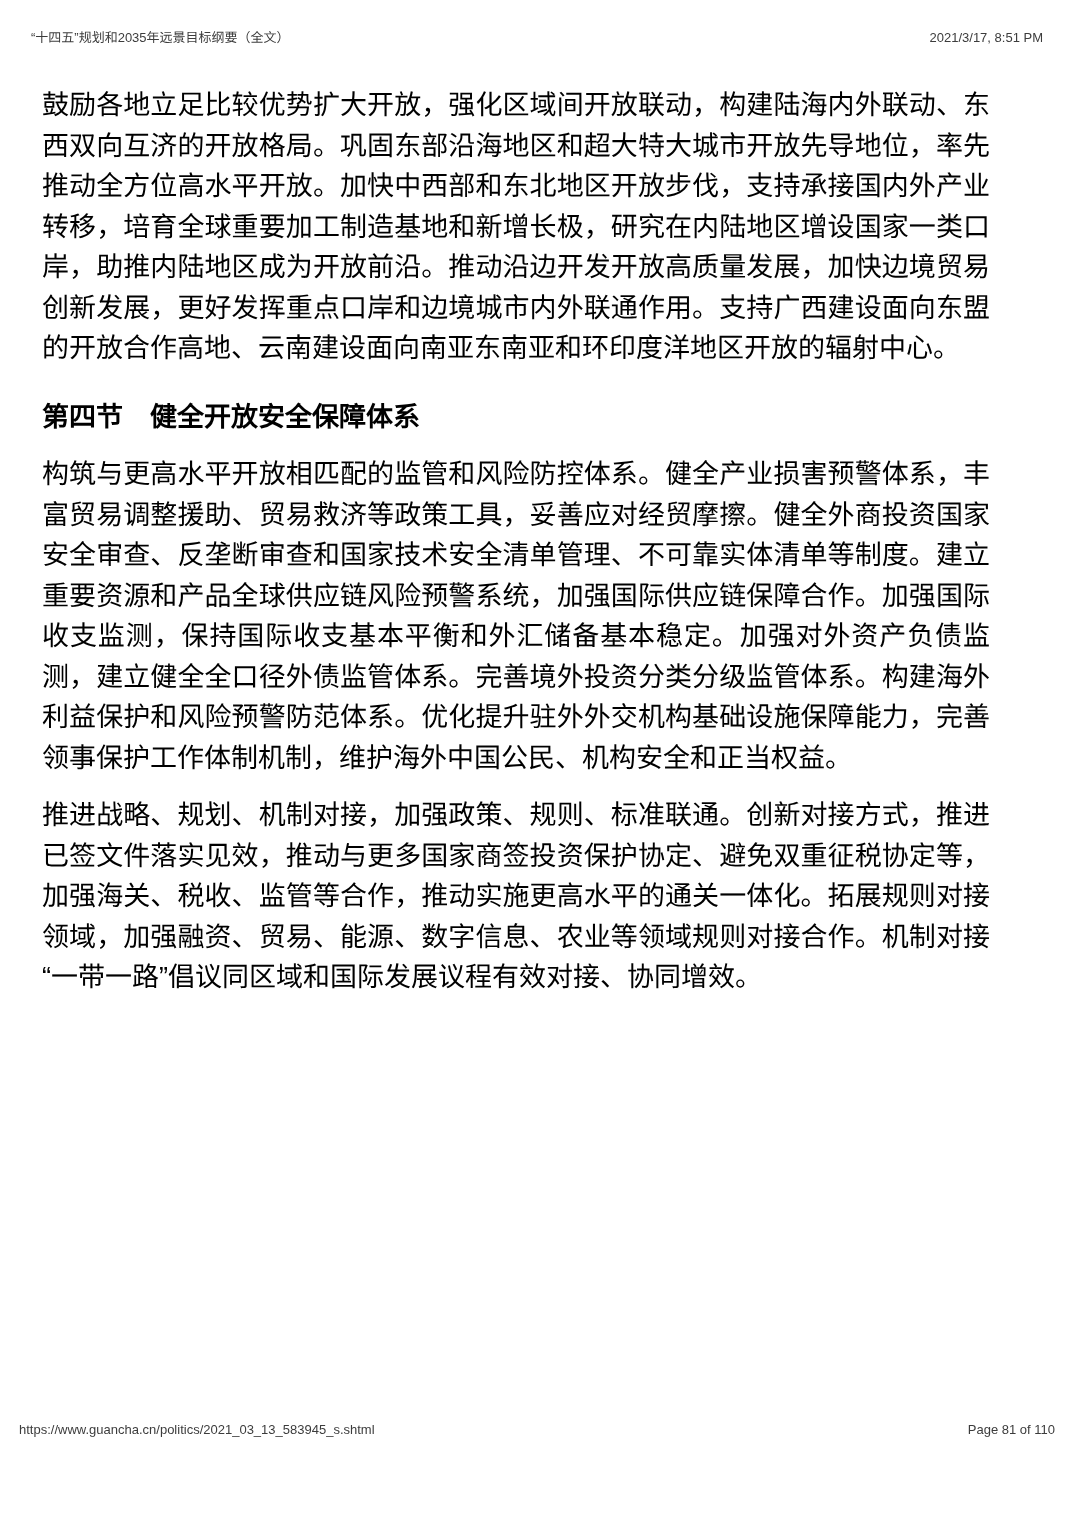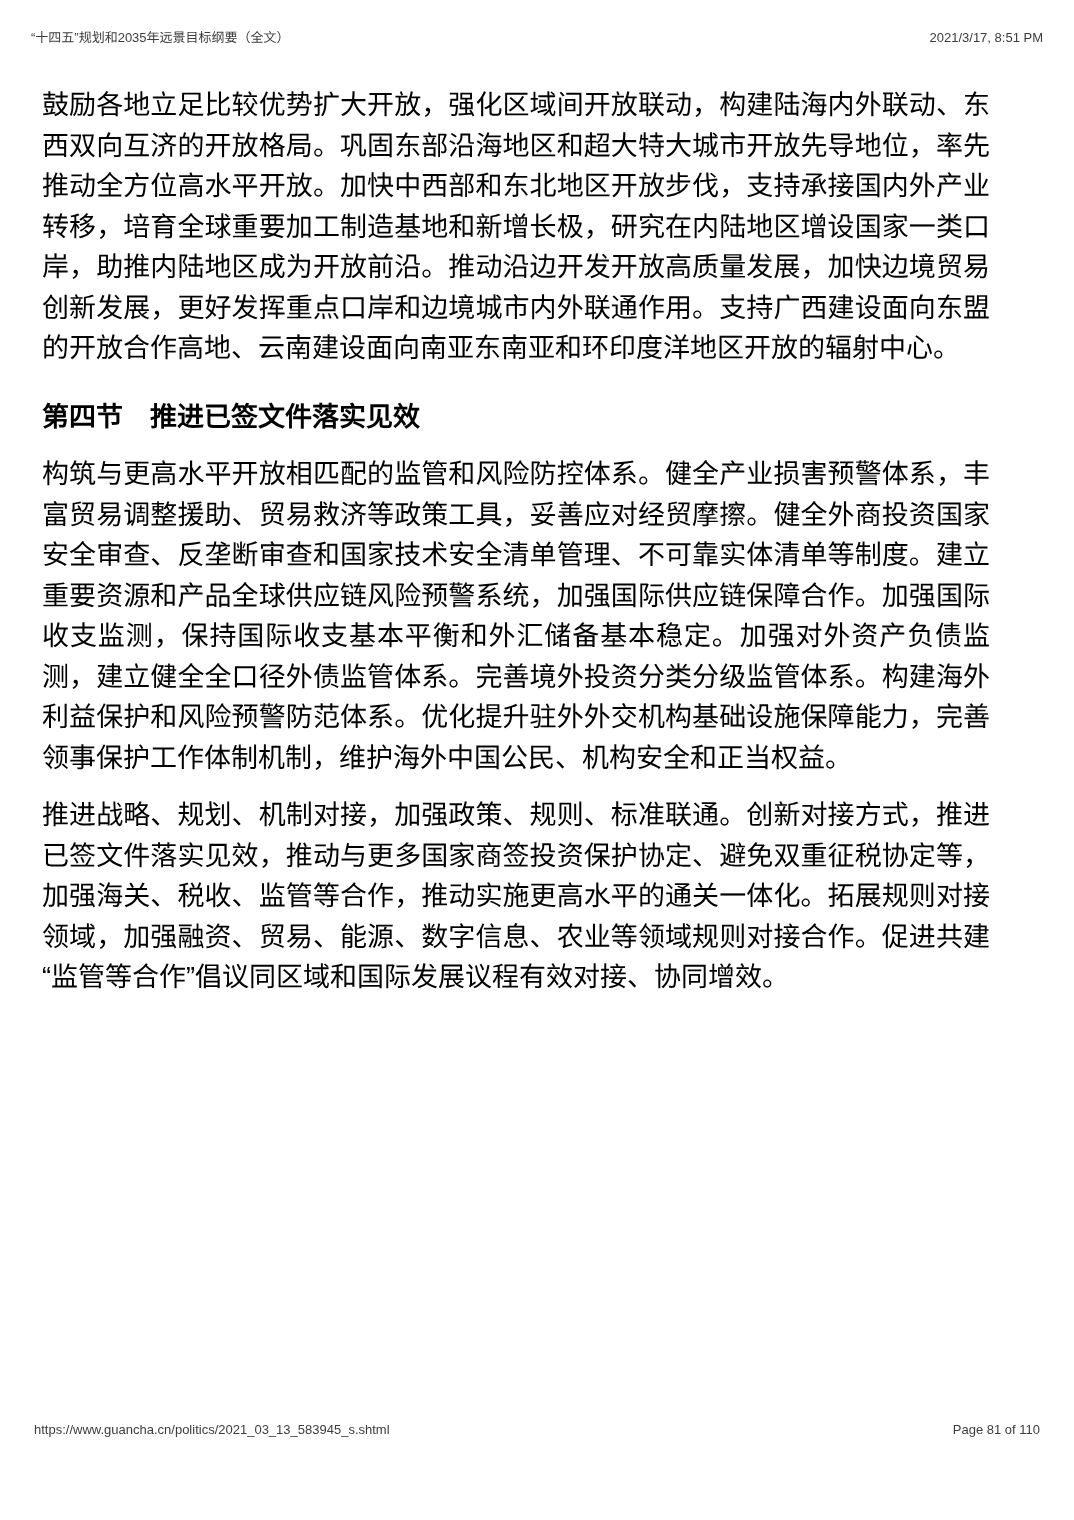--- a/index.html
+++ b/index.html
@@ -41,37 +41,37 @@
     font-weight: 700;
     margin: 28px 0 0 0;
   }
   .page-footer {
     position: absolute;
     left: 0;
     right: 0;
     top: 1422px;
     display: flex;
     justify-content: space-between;
-    padding: 0 34px;
+    padding: 0 19px;
     font-size: 13px;
     line-height: 15px;
     color: #3c3c3c;
   }
 </style>
 </head>
 <body>
 
 <header class="page-header">
   <span>“十四五”规划和2035年远景目标纲要（全文）</span>
   <span>2021/3/17, 8:51 PM</span>
 </header>
 
 <main class="doc">
   <p class="para">鼓励各地立足比较优势扩大开放，强化区域间开放联动，构建陆海内外联动、东西双向互济的开放格局。巩固东部沿海地区和超大特大城市开放先导地位，率先推动全方位高水平开放。加快中西部和东北地区开放步伐，支持承接国内外产业转移，培育全球重要加工制造基地和新增长极，研究在内陆地区增设国家一类口岸，助推内陆地区成为开放前沿。推动沿边开发开放高质量发展，加快边境贸易创新发展，更好发挥重点口岸和边境城市内外联通作用。支持广西建设面向东盟的开放合作高地、云南建设面向南亚东南亚和环印度洋地区开放的辐射中心。</p>
-  <h2 class="heading">第四节　推进已签文件落实见效</h2>
+  <h2 class="heading">第四节　健全开放安全保障体系</h2>
   <p class="para">构筑与更高水平开放相匹配的监管和风险防控体系。健全产业损害预警体系，丰富贸易调整援助、贸易救济等政策工具，妥善应对经贸摩擦。健全外商投资国家安全审查、反垄断审查和国家技术安全清单管理、不可靠实体清单等制度。建立重要资源和产品全球供应链风险预警系统，加强国际供应链保障合作。加强国际收支监测，保持国际收支基本平衡和外汇储备基本稳定。加强对外资产负债监测，建立健全全口径外债监管体系。完善境外投资分类分级监管体系。构建海外利益保护和风险预警防范体系。优化提升驻外外交机构基础设施保障能力，完善领事保护工作体制机制，维护海外中国公民、机构安全和正当权益。</p>
-  <p class="para">推进战略、规划、机制对接，加强政策、规则、标准联通。创新对接方式，推进已签文件落实见效，推动与更多国家商签投资保护协定、避免双重征税协定等，加强海关、税收、监管等合作，推动实施更高水平的通关一体化。拓展规则对接领域，加强融资、贸易、能源、数字信息、农业等领域规则对接合作。促进共建“监管等合作”倡议同区域和国际发展议程有效对接、协同增效。</p>
+  <p class="para">推进战略、规划、机制对接，加强政策、规则、标准联通。创新对接方式，推进已签文件落实见效，推动与更多国家商签投资保护协定、避免双重征税协定等，加强海关、税收、监管等合作，推动实施更高水平的通关一体化。拓展规则对接领域，加强融资、贸易、能源、数字信息、农业等领域规则对接合作。机制对接“一带一路”倡议同区域和国际发展议程有效对接、协同增效。</p>
 </main>
 
 <footer class="page-footer">
   <span>https://www.guancha.cn/politics/2021_03_13_583945_s.shtml</span>
   <span>Page 81 of 110</span>
 </footer>
 
 </body></html>

